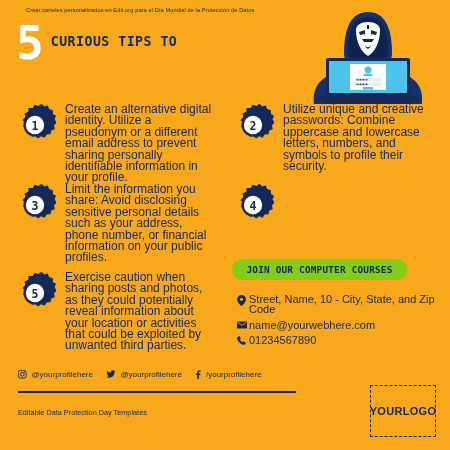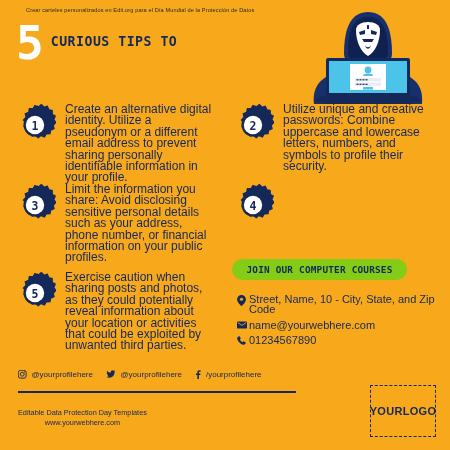--- a/index.html
+++ b/index.html
@@ -260,21 +260,20 @@
       </svg>
       <span class="shandle">/yourprofilehere</span>
     </div>
 
   </div>
 
   <div class="divider"></div>
 
   <div class="footer">
     <div class="fline">Editable Data Protection Day Templates</div>
-    <div class="fline">www.yourwebhere.com</div>
   </div>
 
   <div class="logo-box">
     <div class="logo-line">YOUR</div>
     <div class="logo-line">LOGO</div>
   </div>
 
 </div>
 
 </body></html>

